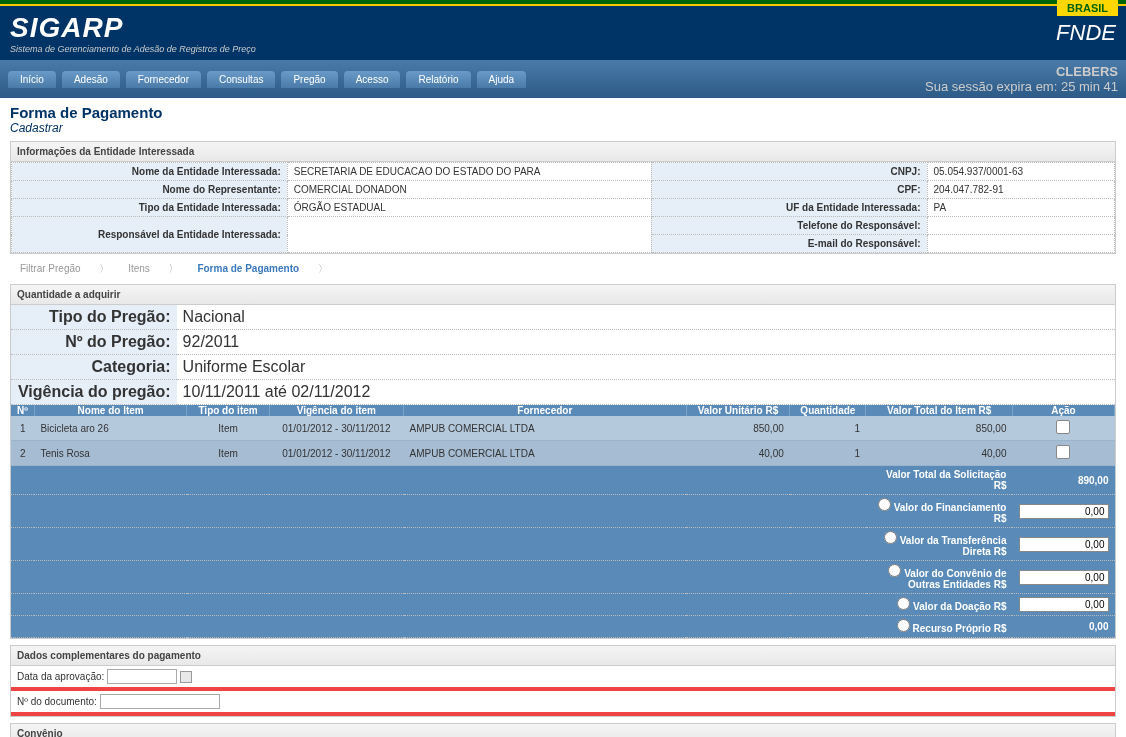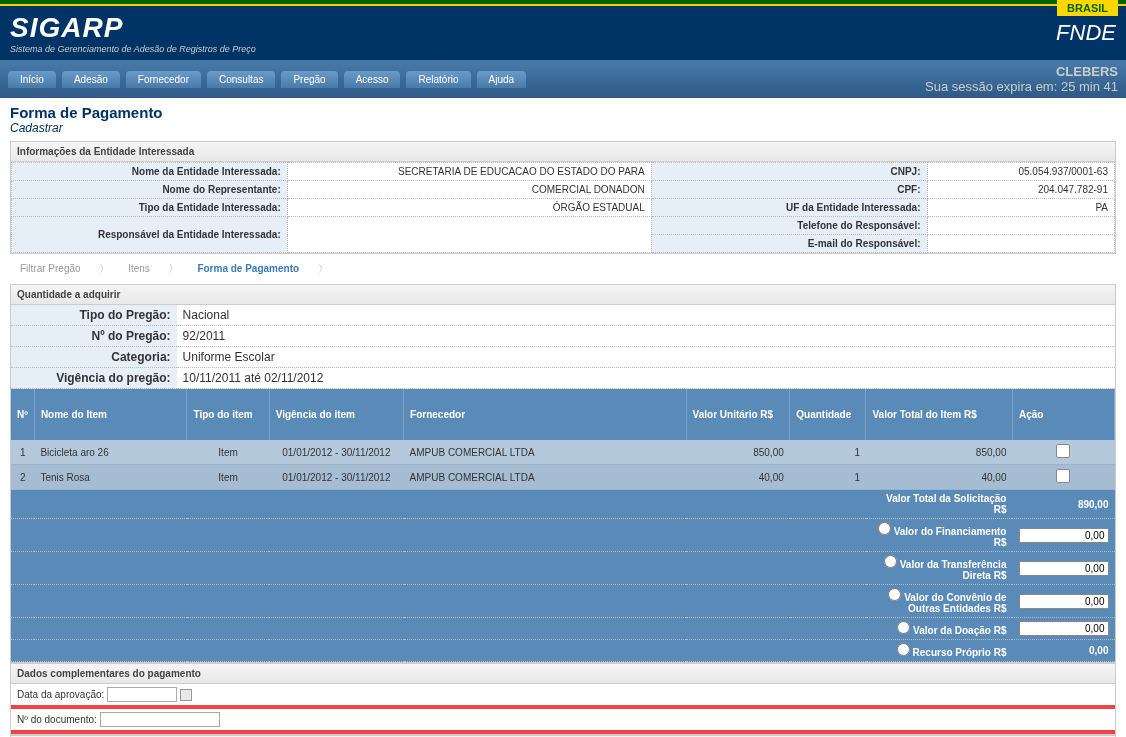--- a/index.html
+++ b/index.html
@@ -18,40 +18,40 @@
 .nav-bar { background: linear-gradient(#4a7ba8,#2d5a87); padding: 4px 8px; display: flex; justify-content: space-between; align-items: center; }
 .nav-items { display: flex; gap: 4px; }
 .nav-item { background: linear-gradient(#6a9bc8,#4a7ba8); color: #fff; padding: 3px 12px; font-size: 10px; cursor: pointer; border-radius: 4px 4px 0 0; margin-right: 2px; }
 .nav-right { color: #ccc; font-size: 13px; text-align: right; }
 .nav-right .user { font-weight: bold; }
 
 .content { padding: 6px 10px; }
 .page-title { color: #003366; font-size: 15px; font-weight: bold; }
 .page-sub { color: #003366; font-size: 12px; font-style: italic; margin-bottom: 6px; }
 
-.panel { border: 1px solid #ccc; }
+.panel { border: 1px solid #ccc; margin-bottom: 6px; }
 .panel-header { background: linear-gradient(#f5f5f5,#e8e8e8); padding: 4px 6px; font-size: 10px; font-weight: bold; color: #444; border-bottom: 1px solid #ccc; }
 
 .info-table { width: 100%; border-collapse: collapse; }
 .info-table td { padding: 3px 6px; font-size: 10px; border: 1px dotted #bbb; }
 .info-table .lbl { background: #e6eef7; font-weight: bold; text-align: right; color: #333; width: 25%; }
-.info-table .val { background: #fff; color: #333; text-align: right; }
+.info-table .val { background: #fff; color: #333; }
 
 .breadcrumb { margin: 6px 0; font-size: 10px; padding: 2px; }
 .breadcrumb span { color: #999; padding: 2px 8px; }
 .breadcrumb .current { color: #3a7abd; font-weight: bold; }
 .breadcrumb .arrow { color: #999; }
 
 .qty-table { width: 100%; border-collapse: collapse; }
-.qty-table td { padding: 3px 6px; font-size: 12px; border-bottom: 1px dotted #bbb; }
+.qty-table td { padding: 3px 6px; font-size: 16px; border-bottom: 1px dotted #bbb; }
 .qty-table .l { background: #e6eef7; font-weight: bold; text-align: right; width: 15%; }
 .qty-table .v { background: #fff; }
 
 .items-header { background: #5a8ab8; color: #fff; }
-.items-header th { padding: 20px 6px; font-size: 10px; font-weight: bold; text-align: left; border-right: 1px solid #7aa3c8; }
+.items-header th { padding: 0 6px; font-size: 10px; font-weight: bold; text-align: center; border-right: 1px solid #7aa3c8; }
 .items-row td { background: #b5c9dd; padding: 4px 6px; font-size: 10px; border-bottom: 1px solid #9ab3cc; }
 .items-row2 td { background: #a5bcd2; padding: 4px 6px; font-size: 10px; border-bottom: 1px solid #9ab3cc; }
 .ar { text-align: right; }
 .ac { text-align: center; }
 
 .totals-row td { background: #5a8ab8; color: #fff; padding: 3px 6px; font-size: 10px; font-weight: bold; }
 .totals-row .tf { text-align: right; }
 .tot-input { width: 90px; text-align: right; font-size: 10px; border: 1px solid #888; padding: 1px 3px; }
 .tot-val { text-align: right; width: 100px; }
 

